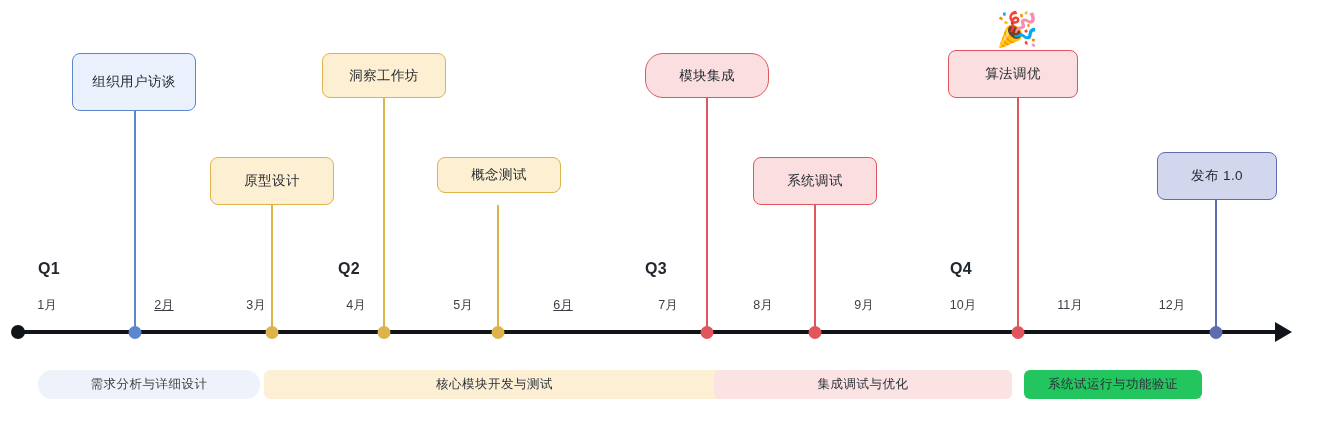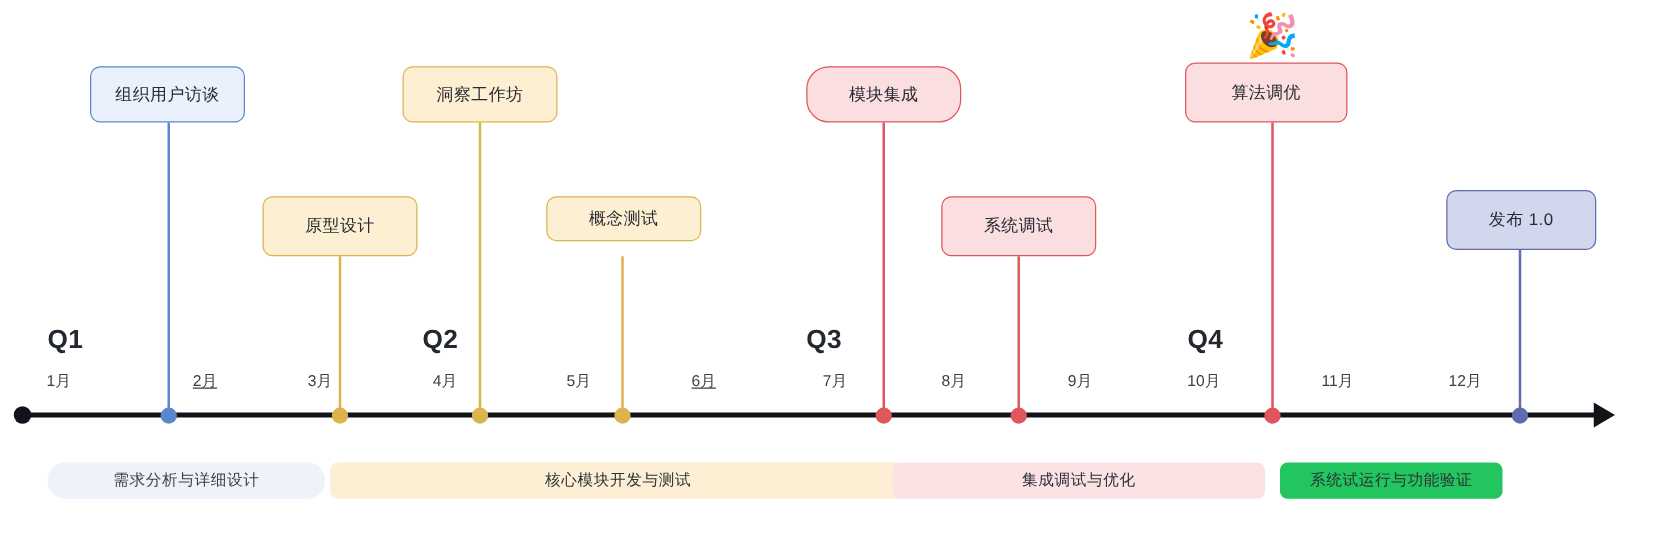--- a/index.html
+++ b/index.html
@@ -20,21 +20,21 @@
     border-radius:50%;background:#111418;
   }
   .axis-arrow{
     position:absolute;left:1275px;top:322px;width:0;height:0;
     border-top:10px solid transparent;border-bottom:10px solid transparent;
     border-left:17px solid #111418;
   }
 
   
   .quarter-label{
-    position:absolute;top:260px;font-size:21px;font-weight:bold;
+    position:absolute;top:260px;font-size:16px;font-weight:bold;
     letter-spacing:.2px;color:#23272f;white-space:nowrap;
   }
   .month-label{
     position:absolute;top:297px;font-size:12.5px;color:#3b3f47;
     white-space:nowrap;transform:translateX(-50%);
   }
 
   
   .stem{position:absolute;width:2px;}
   .dot{
@@ -104,21 +104,21 @@
       <div class="stem" style="left: 706px; top: 98px; height: 234px; background: rgb(224, 86, 92);"></div>
       <div class="dot" style="left: 707px; background: rgb(224, 86, 92);"></div>
       <div class="stem" style="left: 814px; top: 205px; height: 127px; background: rgb(224, 86, 92);"></div>
       <div class="dot" style="left: 815px; background: rgb(224, 86, 92);"></div>
       <div class="stem" style="left: 1017px; top: 98px; height: 234px; background: rgb(224, 86, 92);"></div>
       <div class="dot" style="left: 1018px; background: rgb(224, 86, 92);"></div>
       <div class="stem" style="left: 1215px; top: 200px; height: 132px; background: rgb(95, 108, 176);"></div>
       <div class="dot" style="left: 1216px; background: rgb(95, 108, 176);"></div>
     </div>
   <div id="cards-layer">
-      <div class="card" style="left: 72px; top: 53px; width: 124px; height: 45px; background: rgb(234, 241, 252); border-color: rgb(91, 135, 207);">
+      <div class="card" style="left: 72px; top: 53px; width: 124px; height: 58px; background: rgb(234, 241, 252); border-color: rgb(91, 135, 207);">
         <span>组织用户访谈</span>
       </div>
       <div class="card" style="left: 210px; top: 157px; width: 124px; height: 48px; background: rgb(253, 240, 210); border-color: rgb(221, 179, 76);">
         <span>原型设计</span>
       </div>
       <div class="card" style="left: 322px; top: 53px; width: 124px; height: 45px; background: rgb(253, 240, 210); border-color: rgb(221, 179, 76);">
         <span>洞察工作坊</span>
       </div>
       <div class="card" style="left: 437px; top: 157px; width: 124px; height: 36px; background: rgb(253, 240, 210); border-color: rgb(221, 179, 76);">
         <span>概念测试</span>

